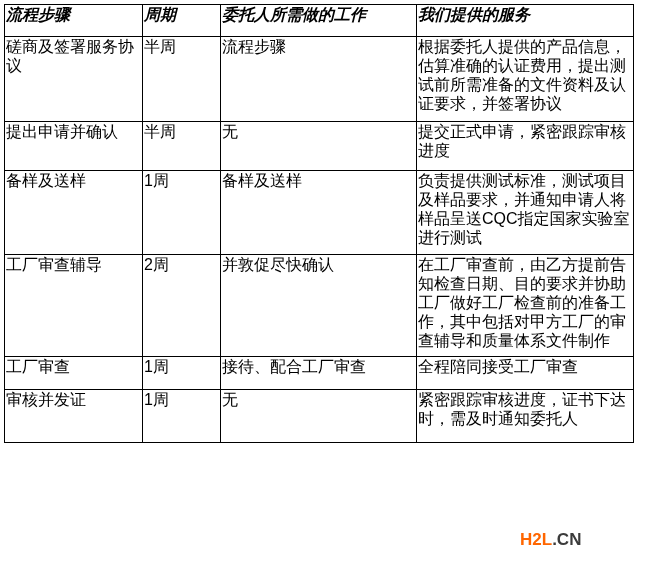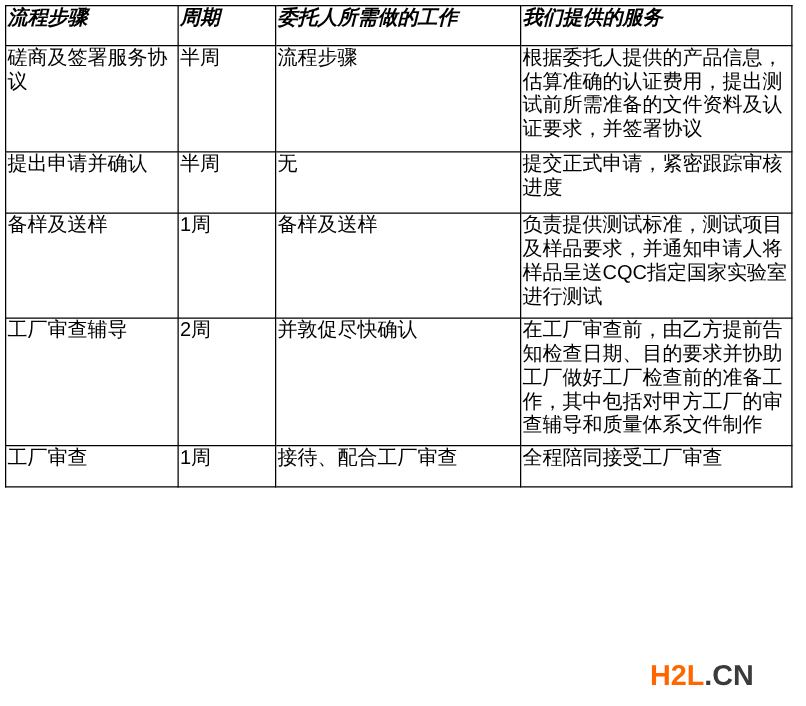--- a/index.html
+++ b/index.html
@@ -49,21 +49,21 @@
   tr.r3 { height: 84px; margin-top: 24px; }
   tr.r4 { height: 61px; }
   tr.r5 { height: 102px; }
   tr.r6 { height: 33px; }
   tr.r7 { height: 53px; }
   .watermark {
     position: absolute;
     left: 520px;
     top: 528px;
     font-family: "Liberation Sans", sans-serif;
-    font-size: 23px;
+    font-size: 17px;
     font-weight: 900;
     letter-spacing: 0px;
     white-space: nowrap;
     line-height: 24px;
   }
   .watermark .brand { color: #FF6600; }
   .watermark .suffix { color: #3B3B3B; }
 </style>
 </head>
 <body>
@@ -109,18 +109,24 @@
         <td>2周</td>
         <td>并敦促尽快确认</td>
         <td>在工厂审查前，由乙方提前告知检查日期、目的要求并协助工厂做好工厂检查前的准备工作，其中包括对甲方工厂的审查辅导和质量体系文件制作</td>
       </tr>
       <tr class="r6">
         <td>工厂审查</td>
         <td>1周</td>
         <td>接待、配合工厂审查</td>
         <td>全程陪同接受工厂审查</td>
       </tr>
+      <tr class="r7">
+        <td>审核并发证</td>
+        <td>1周</td>
+        <td>无</td>
+        <td>紧密跟踪审核进度，证书下达时，需及时通知委托人</td>
+      </tr>
     </tbody>
   </table>
 
   <div class="watermark"><span class="brand">H2L</span><span class="suffix">.CN</span></div>
 
 </div>
 
 </body></html>

